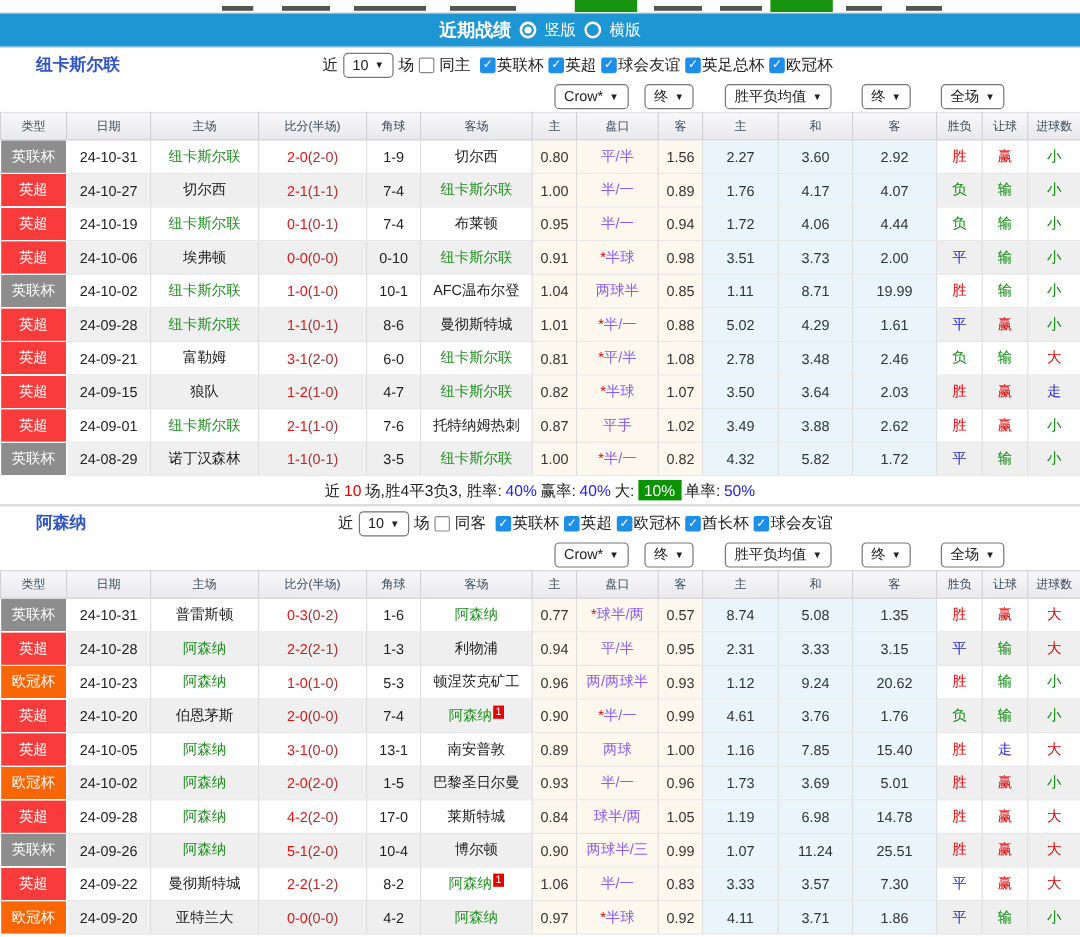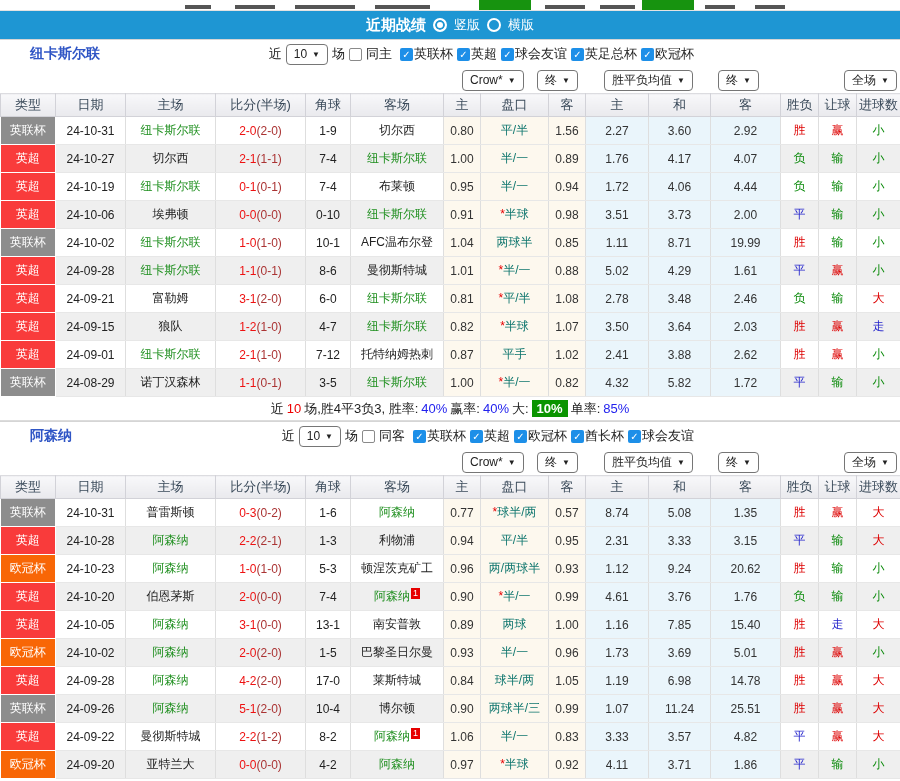--- a/index.html
+++ b/index.html
@@ -28,42 +28,42 @@
   .cb.un{background:#fff;border:1px solid #8a8a8a}
   .lg-item{display:inline-flex;align-items:center;gap:1px;margin-left:4px}
 
   
   .select-row{position:relative;height:25px;background:#fff}
   .select-row .select-box{position:absolute;top:2px}
   .select-row .sb0{left:462px}
   .select-row .sb1{left:537px}
   .select-row .sb2{left:604px}
   .select-row .sb3{left:718px}
-  .select-row .sb4{left:844px}
+  .select-row .sb4{left:784px}
 
   table{border-collapse:collapse;table-layout:fixed;width:900px;font-size:12px}
-  thead th{background:linear-gradient(#f8f8fa,#e9e9ed);border:1px solid #d2d2d8;border-top:1px solid #dcdce0;font-weight:normal;color:#3a4a5a;height:22px;font-size:13px;padding:0}
+  thead th{background:linear-gradient(#f8f8fa,#e9e9ed);border:1px solid #d2d2d8;border-top:1px solid #dcdce0;font-weight:normal;color:#3a4a5a;height:22px;font-size:10px;padding:0}
   td{height:27px;text-align:center;border-right:1px solid #dedede;border-bottom:1px solid #e7e7e7;overflow:hidden;white-space:nowrap;padding:0}
   td.c-type{color:#fff;font-size:12px;border-bottom:1px solid #fff;border-right:1px solid #fff}
   .lg-red{background:#f93b3b}.lg-gray{background:#8d8d8d}.lg-orange{background:#f86606}
   tbody tr:nth-child(even) td.striped{background:#efefef}
   td.c-asian{background:#fdf8ee;color:#333}
   td.c-euro{background:#eaf5fb;color:#333}
   .ed{color:#3a7bc0}
-  .hcap{color:#0f766e}
+  .hcap{color:#8b5cf6}
   .star{color:#e60000}
   .t-red{color:#dd0000}.t-green{color:#0a8a0a}.t-blue{color:#2626cc}
   .team-green{color:#1f8f1f}
   .sc-m{color:#ee1111}.sc-h{color:#aa3333}
   .redcard{display:inline-block;background:#e60000;color:#fff;font-size:9px;line-height:11px;padding:0 2px;vertical-align:top;margin-left:1px}
 
   .summary{height:23px;display:flex;align-items:center;justify-content:center;font-size:13px;border-bottom:1px solid #dcdcdc;gap:3px;background:#fff}
   .summary .blue{color:#2222ee}
   .summary .red{color:#ee0000}
-  .bigbox{background:#0a9400;color:#fff;padding:1px 5px;font-weight:bold}
+  .bigbox{background:#0a9400;color:#fff;padding:1px 5px;font-weight:normal}
 </style>
 </head>
 <body>
 
 <div class="topstrip">
   <div class="frag" style="left:185px;width:26px"></div>
   <div class="frag" style="left:235px;width:40px"></div>
   <div class="frag" style="left:295px;width:60px"></div>
   <div class="frag" style="left:375px;width:55px"></div>
   <div class="frag" style="left:545px;width:40px"></div>
@@ -312,26 +312,26 @@
           <td class="c-euro">2.03</td>
           <td class="striped t-red">胜</td>
           <td class="striped t-red">赢</td>
           <td class="striped t-blue">走</td>
         </tr>
         <tr>
           <td class="c-type lg-red">英超</td>
           <td class="striped">24-09-01</td>
           <td class="striped"><span class="team-green">纽卡斯尔联</span></td>
           <td class="striped"><span class="sc-m">2-1</span><span class="sc-h">(1-0)</span></td>
-          <td class="striped">7-12</td>
+          <td class="striped">7-6</td>
           <td class="striped"><span>托特纳姆热刺</span></td>
           <td class="c-asian">0.87</td>
           <td class="c-asian"><span class="hcap">平手</span></td>
           <td class="c-asian">1.02</td>
-          <td class="c-euro">2.41</td>
+          <td class="c-euro">3.49</td>
           <td class="c-euro ed">3.88</td>
           <td class="c-euro">2.62</td>
           <td class="striped t-red">胜</td>
           <td class="striped t-red">赢</td>
           <td class="striped t-green">小</td>
         </tr>
         <tr>
           <td class="c-type lg-gray">英联杯</td>
           <td class="striped">24-08-29</td>
           <td class="striped"><span>诺丁汉森林</span></td>
@@ -353,21 +353,21 @@
   <div class="summary">
     <span>近</span>
       <span class="red">10</span>
       <span>场,胜4平3负3, 胜率:</span>
       <span class="blue">40%</span>
     <span>赢率:</span>
       <span class="blue">40%</span>
     <span>大:</span>
       <span class="bigbox">10%</span>
     <span>单率:</span>
-      <span class="blue">85%</span>
+      <span class="blue">50%</span>
   </div>
 </div>
 
 <div class="section">
   <div class="section-head">
     <span class="team-name">阿森纳</span>
     <div class="filters">
       <span>近</span>
       <span class="select-box">
           <span>10</span>
@@ -601,21 +601,21 @@
           <td class="striped">24-09-22</td>
           <td class="striped"><span>曼彻斯特城</span></td>
           <td class="striped"><span class="sc-m">2-2</span><span class="sc-h">(1-2)</span></td>
           <td class="striped">8-2</td>
           <td class="striped"><span class="team-green">阿森纳</span><span class="redcard">1</span></td>
           <td class="c-asian">1.06</td>
           <td class="c-asian"><span class="hcap">半/一</span></td>
           <td class="c-asian">0.83</td>
           <td class="c-euro">3.33</td>
           <td class="c-euro ed">3.57</td>
-          <td class="c-euro">4.82</td>
+          <td class="c-euro">7.30</td>
           <td class="striped t-blue">平</td>
           <td class="striped t-red">赢</td>
           <td class="striped t-red">大</td>
         </tr>
         <tr>
           <td class="c-type lg-orange">欧冠杯</td>
           <td class="striped">24-09-20</td>
           <td class="striped"><span>亚特兰大</span></td>
           <td class="striped"><span class="sc-m">0-0</span><span class="sc-h">(0-0)</span></td>
           <td class="striped">4-2</td>

